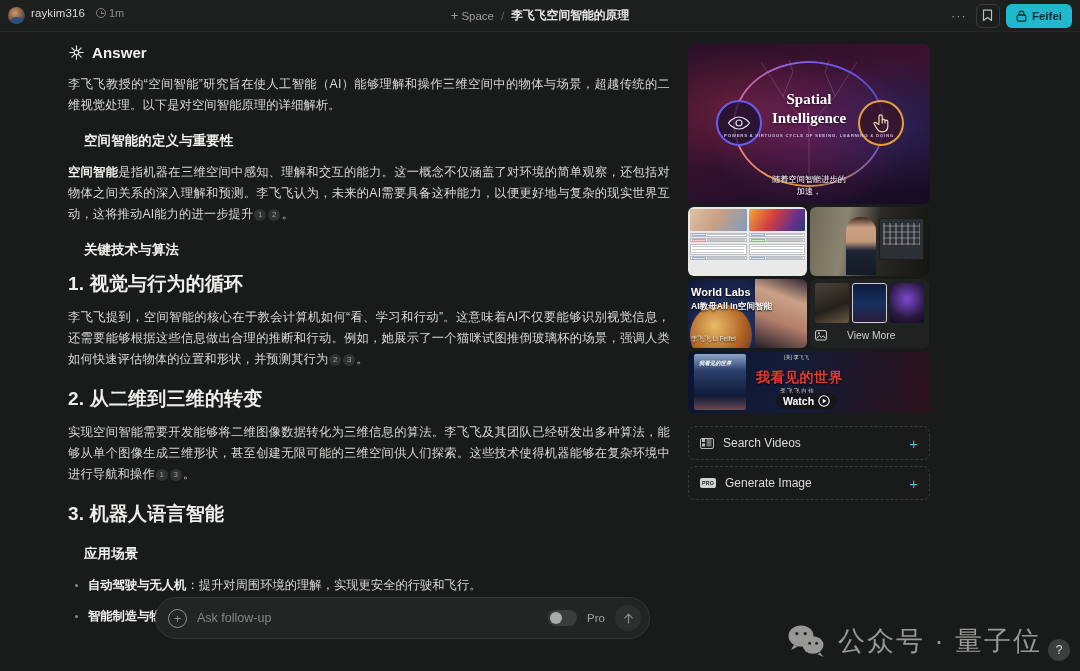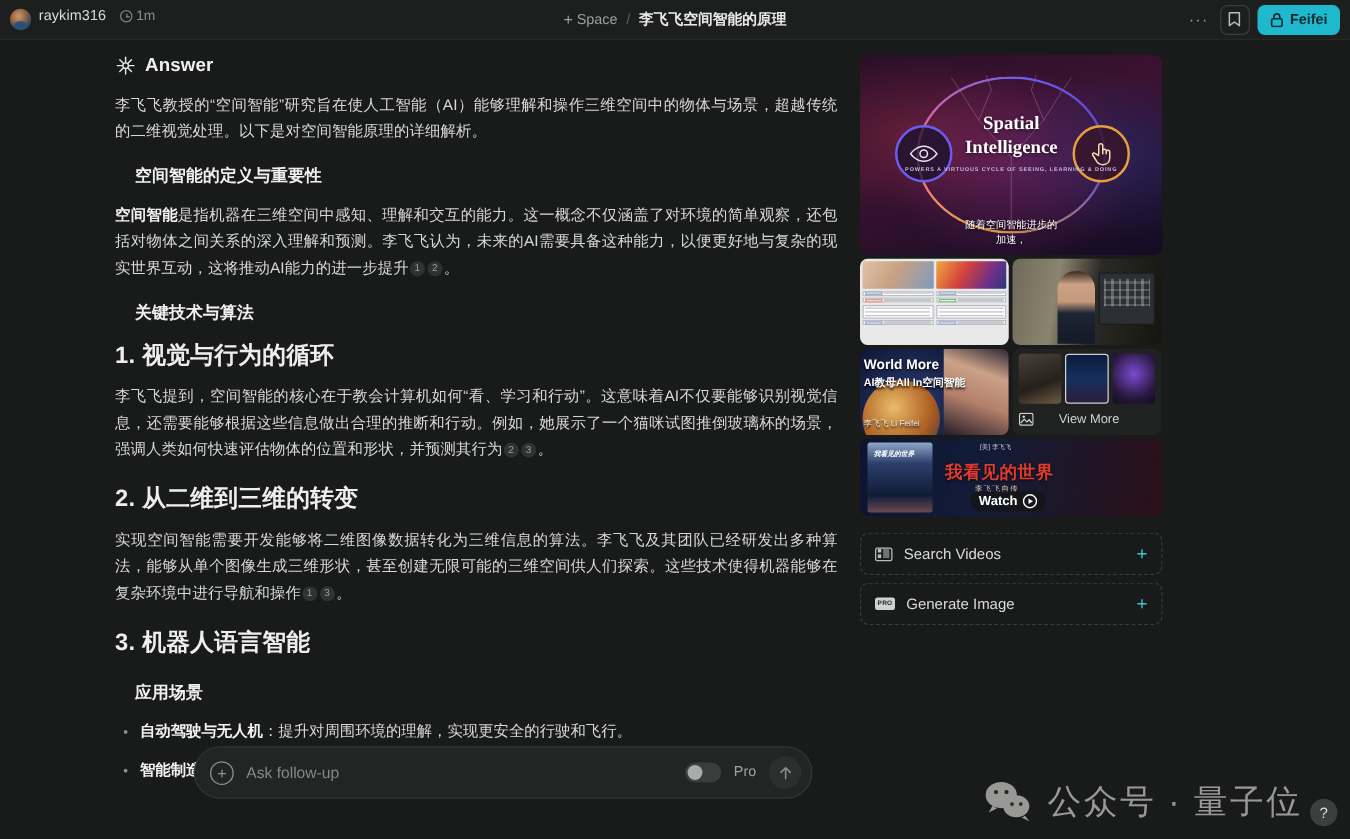--- a/index.html
+++ b/index.html
@@ -60,21 +60,21 @@
     display: flex; align-items: center; justify-content: center; cursor: pointer;
   }
   .share-btn {
     display: flex; align-items: center; gap: 5px;
     background: #20b8cd; color: #0c2b30; font-size: 11.5px; font-weight: 600;
     padding: 4px 10px; border-radius: 6px; cursor: pointer; height: 24px;
   }
 
   
   .main { position: absolute; top: 32px; left: 0; width: 1080px; height: 639px; display: flex; }
-  .article { width: 688px; padding: 12px 18px 0 92px; overflow: hidden; position: relative; }
+  .article { width: 688px; padding: 12px 18px 0 68px; overflow: hidden; position: relative; }
 
   .answer-head { display: flex; align-items: center; gap: 7px; margin-bottom: 13px; }
   .answer-glyph { width: 17px; height: 17px; flex: none; }
   .answer-title { font-size: 15px; font-weight: 600; color: #f1f1ef; letter-spacing: .1px; }
 
   p.body {
     font-size: 12.3px; line-height: 21px; color: #d8d9d6;
     margin-bottom: 16px; text-align: justify; letter-spacing: .1px;
   }
   h2.sec {
@@ -468,21 +468,21 @@
             <div class="screen">
                 <i></i>
               </div>
           </div>
         </div>
 
         <div class="grid-row">
           <div class="thumb t-wl">
             <div class="globe"></div>
             <div class="por"></div>
-            <div class="wl-t">World More</div>
+            <div class="wl-t">World Labs</div>
             <div class="wl-s">AI教母All In空间智能</div>
             <div class="wl-n">李飞飞 Li Feifei</div>
           </div>
 
           <div class="viewmore">
             <div class="vm-strip">
               <div class="vm-i vm-1"></div>
               <div class="vm-i vm-2"></div>
               <div class="vm-i vm-3"></div>
             </div>

